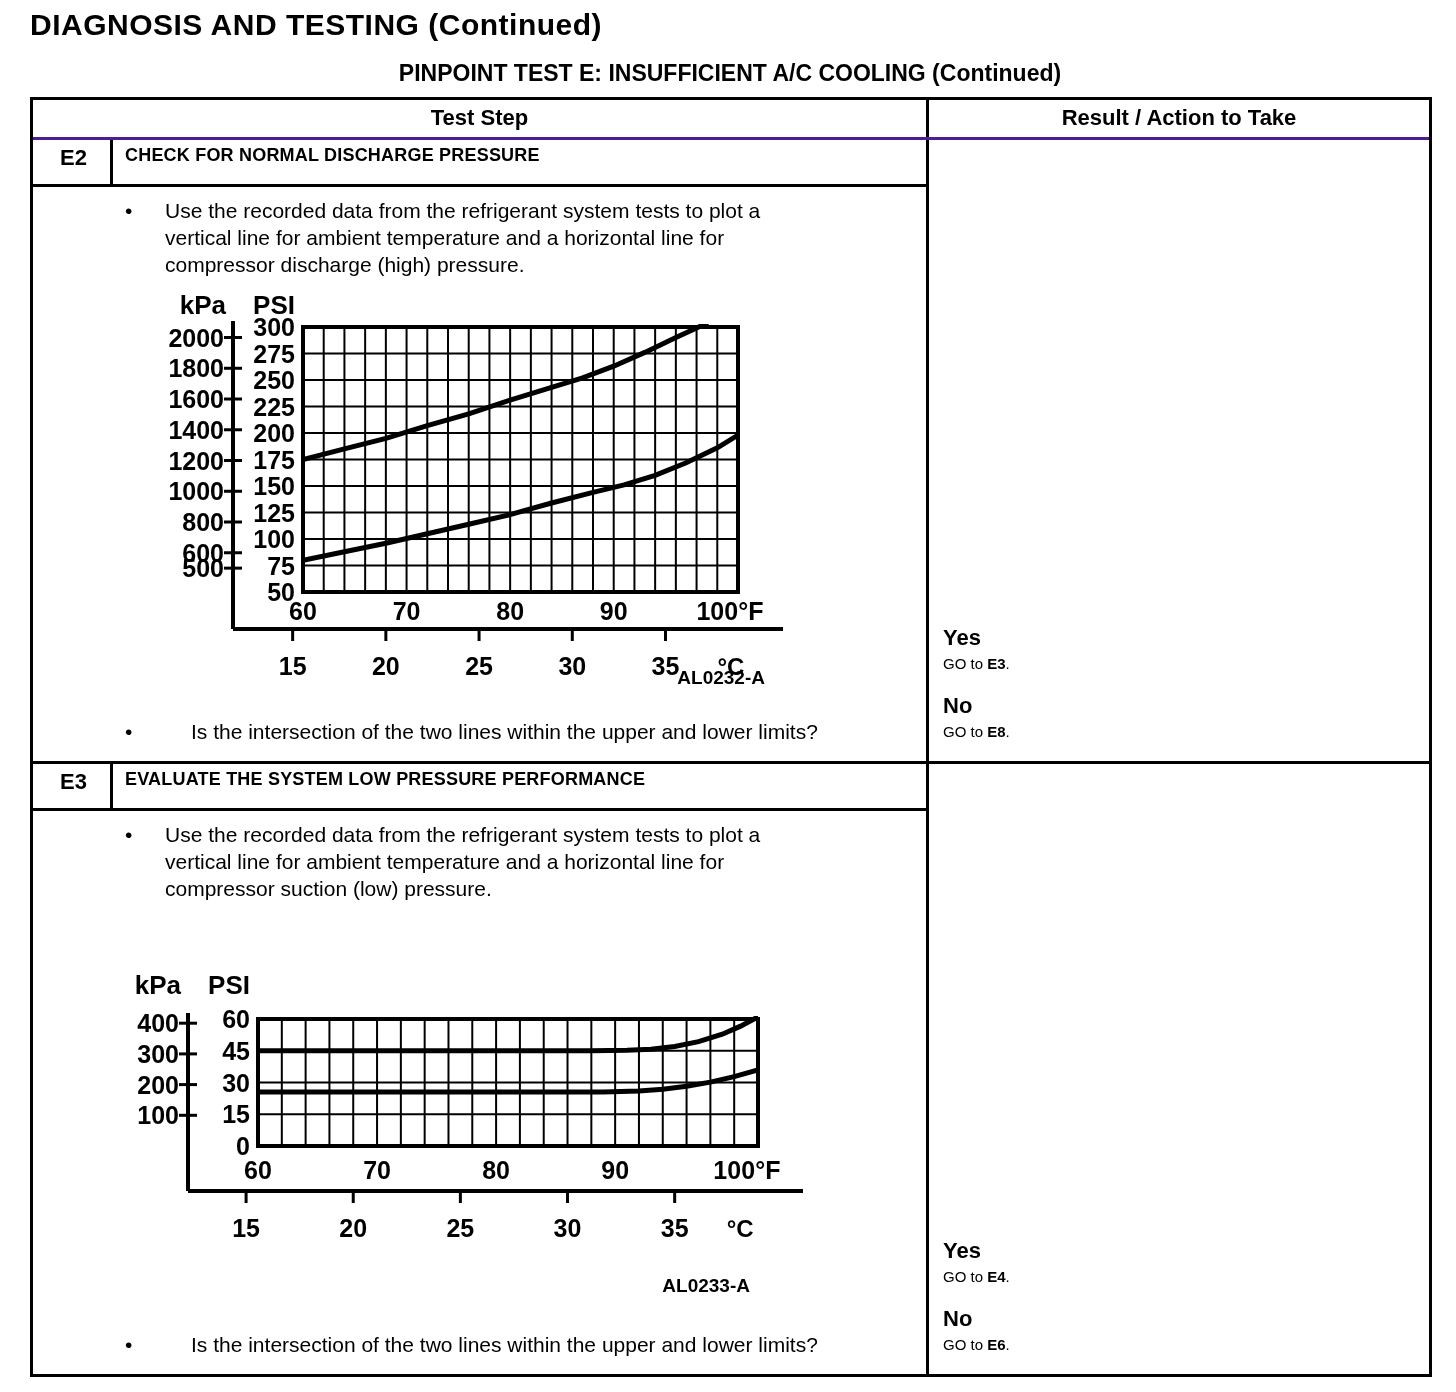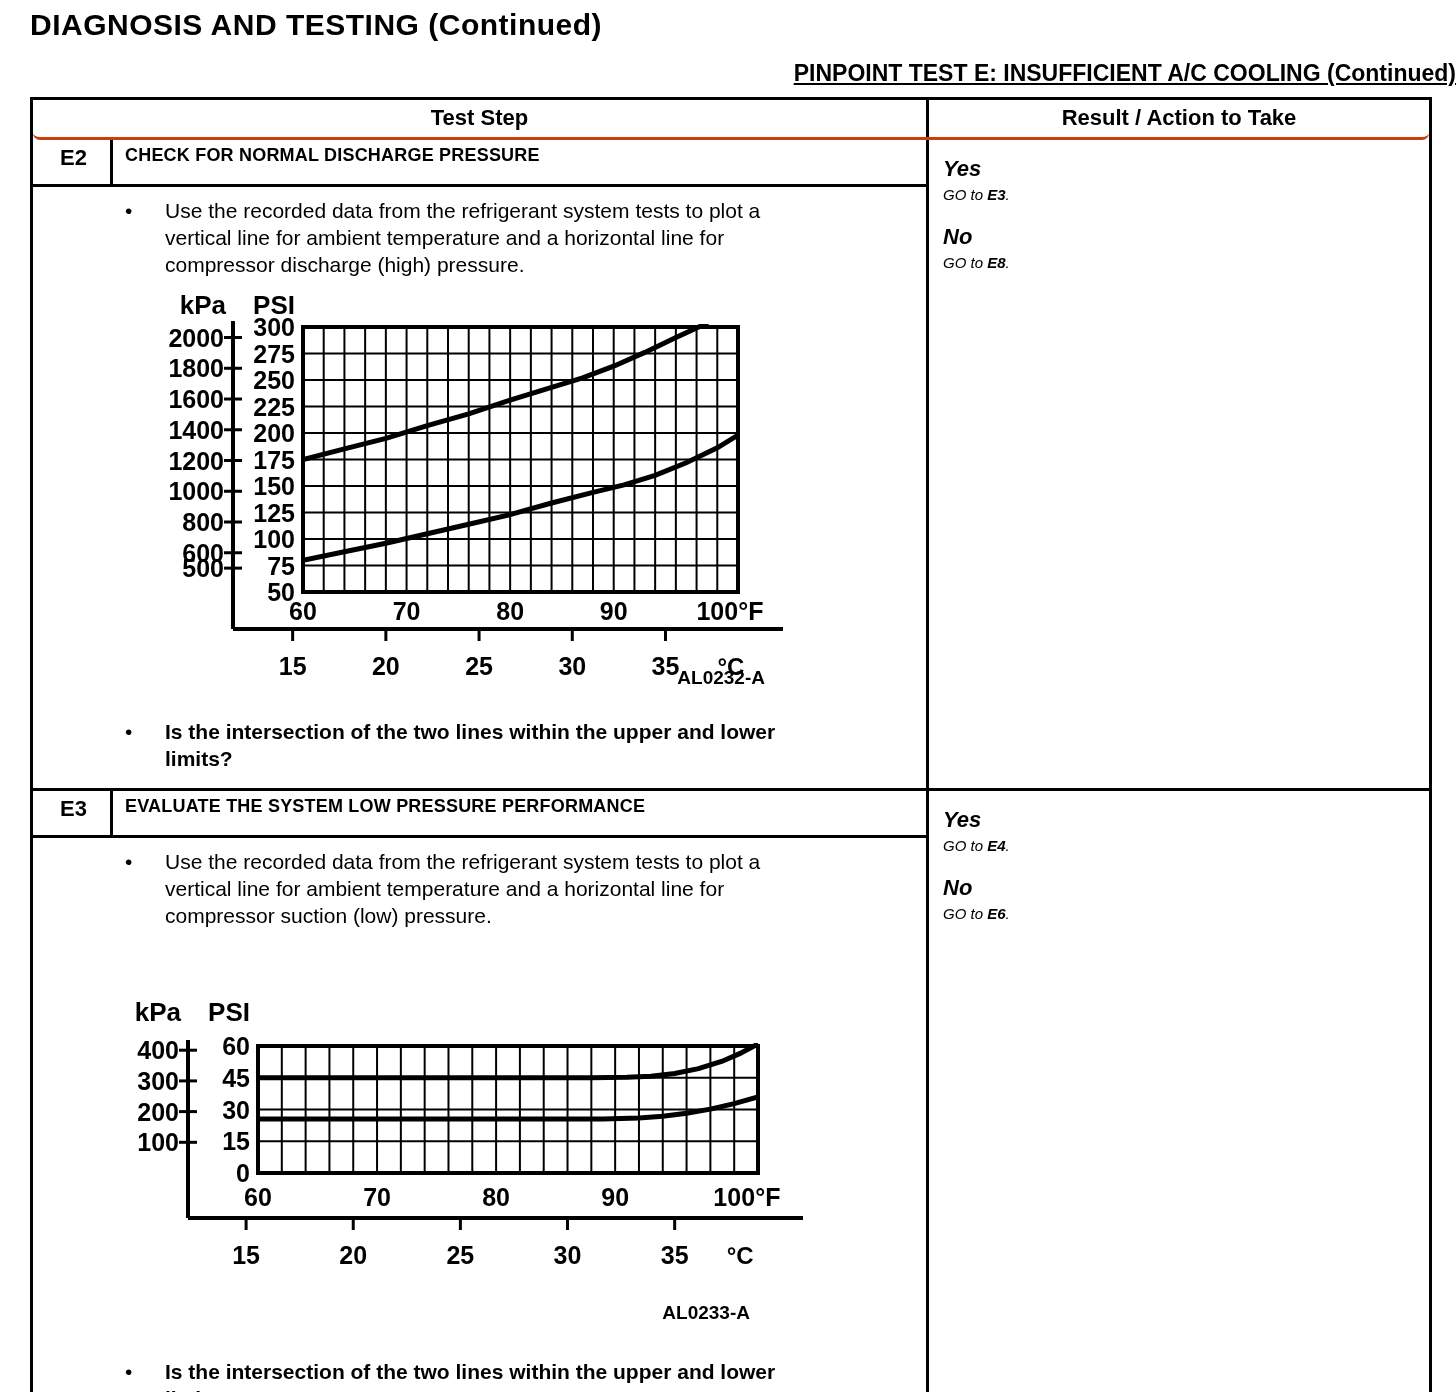--- a/index.html
+++ b/index.html
@@ -7,59 +7,57 @@
   body {
     width:1456px; height:1392px; overflow:hidden;
     font-family:"Liberation Sans", sans-serif;
     color:#000;
   }
   .page-title {
     font-size:30px; font-weight:bold; letter-spacing:0.5px;
     margin:8px 0 2px 30px;
   }
   .section-title {
-    font-size:23px; font-weight:bold; text-align:right;
+    font-size:23px; font-weight:bold; text-align:center;
     margin:18px 0 10px 4px;
-    text-decoration:underline;
   }
   .results-table {
     margin:0 24px 0 30px;
     border:3px solid #000;
   }
-  .t-head { display:grid; grid-template-columns:893px 1fr; border-bottom:3px solid #c2410c;border-radius:7px; }
+  .t-head { display:grid; grid-template-columns:893px 1fr; border-bottom:3px solid #4c1d95; }
   .t-head .th {
     font-size:22px; font-weight:bold; text-align:center; padding:5px 0 6px 0;
   }
   .t-head .th.result { border-left:3px solid #000; }
   .step-row { display:grid; grid-template-columns:893px 1fr; }
   .step-row + .step-row { border-top:3px solid #000; }
   .step-left { }
   .step-right {
     border-left:3px solid #000;
-    display:flex; flex-direction:column; justify-content:flex-start;
+    display:flex; flex-direction:column; justify-content:flex-end;
     padding:0 10px 16px 14px;
-    font-style:italic;
   }
   .step-title-bar {
     display:grid; grid-template-columns:80px 1fr;
     border-bottom:3px solid #000;
   }
   .step-id {
     border-right:3px solid #000; text-align:center;
     font-size:22px; font-weight:bold; padding:5px 0 6px 4px;
   }
   .step-name {
     font-size:18px; font-weight:bold; padding:5px 0 18px 12px;
     letter-spacing:0.2px;
   }
   .step-body { padding:10px 0 16px 0; }
   .bullet { display:flex; padding-left:92px; }
   .bullet .marker { width:40px; font-size:21px; line-height:27px; }
   .bullet .text { max-width:650px; font-size:21px; line-height:27px; }
-  .bullet.question .text { font-weight:bold; max-width:630px; }
+  .bullet.question .text { font-weight:normal; max-width:630px;margin-left:26px; }
   .chart-wrap { display:block; }
   .chart-wrap.c1 { margin:14px 0 0 105px; }
   .chart-wrap.c2 { margin:52px 0 0 60px; }
   .q-e2 { margin-top:24px; }
   .q-e3 { margin-top:28px; }
   .res-group { margin-top:16px; }
   .res-answer { font-size:22px; font-weight:bold; line-height:26px; }
   .res-action { font-size:15px; line-height:26px; }
   .res-action b { font-weight:bold; }
   svg text { font-family:"Liberation Sans", sans-serif; font-weight:bold; fill:#000; }

